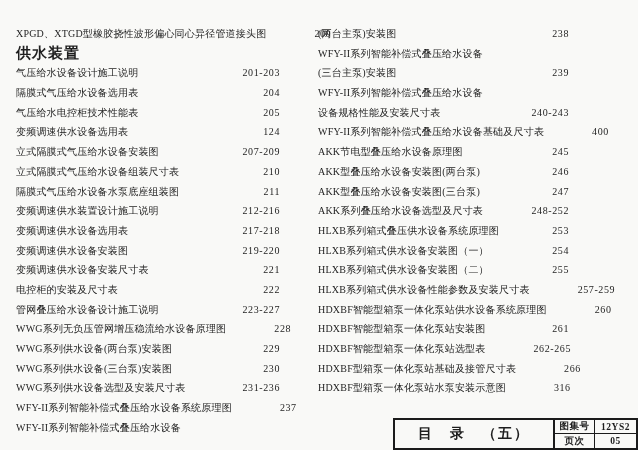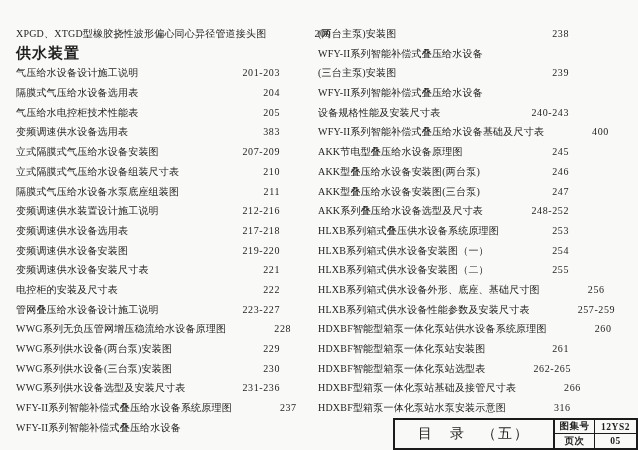--- a/index.html
+++ b/index.html
@@ -23,21 +23,21 @@
   .row .pg{letter-spacing:0.6px;padding-left:48px;}
   .row.hdr .lab{font-weight:bold;font-size:15px;letter-spacing:1px;}
   .tblock{
     position:absolute;left:393px;top:418px;right:0;bottom:0;
     border:2px solid #1b1b1b;border-bottom-width:2px;
     display:flex;background:#f9f9f7;
   }
   .tb-title{
     width:158px;border-right:2px solid #1b1b1b;
     display:flex;align-items:center;justify-content:center;
-    font-size:14px;font-weight:normal;letter-spacing:2px;
+    font-size:14px;font-weight:bold;letter-spacing:2px;
   }
   .tb-grid{
     flex:1;display:grid;
     grid-template-columns:40px 1fr;
     grid-template-rows:1fr 1fr;
     font-size:9.5px;
   }
   .tb-cell{
     display:flex;align-items:center;justify-content:center;
     letter-spacing:0.5px;
@@ -67,21 +67,21 @@
       <div class="row">
         <span class="lab">隔膜式气压给水设备选用表</span>
         <span class="pg">204</span>
       </div>
       <div class="row">
         <span class="lab">气压给水电控柜技术性能表</span>
         <span class="pg">205</span>
       </div>
       <div class="row">
         <span class="lab">变频调速供水设备选用表</span>
-        <span class="pg">383</span>
+        <span class="pg">124</span>
       </div>
       <div class="row">
         <span class="lab">立式隔膜式气压给水设备安装图</span>
         <span class="pg">207-209</span>
       </div>
       <div class="row">
         <span class="lab">立式隔膜式气压给水设备组装尺寸表</span>
         <span class="pg">210</span>
       </div>
       <div class="row">
@@ -182,24 +182,20 @@
         <span class="lab">HLXB系列箱式叠压供水设备系统原理图</span>
         <span class="pg">253</span>
       </div>
       <div class="row">
         <span class="lab">HLXB系列箱式供水设备安装图（一）</span>
         <span class="pg">254</span>
       </div>
       <div class="row">
         <span class="lab">HLXB系列箱式供水设备安装图（二）</span>
         <span class="pg">255</span>
-      </div>
-      <div class="row">
-        <span class="lab">HLXB系列箱式供水设备外形、底座、基础尺寸图</span>
-        <span class="pg">256</span>
       </div>
       <div class="row">
         <span class="lab">HLXB系列箱式供水设备性能参数及安装尺寸表</span>
         <span class="pg">257-259</span>
       </div>
       <div class="row">
         <span class="lab">HDXBF智能型箱泵一体化泵站供水设备系统原理图</span>
         <span class="pg">260</span>
       </div>
       <div class="row">

